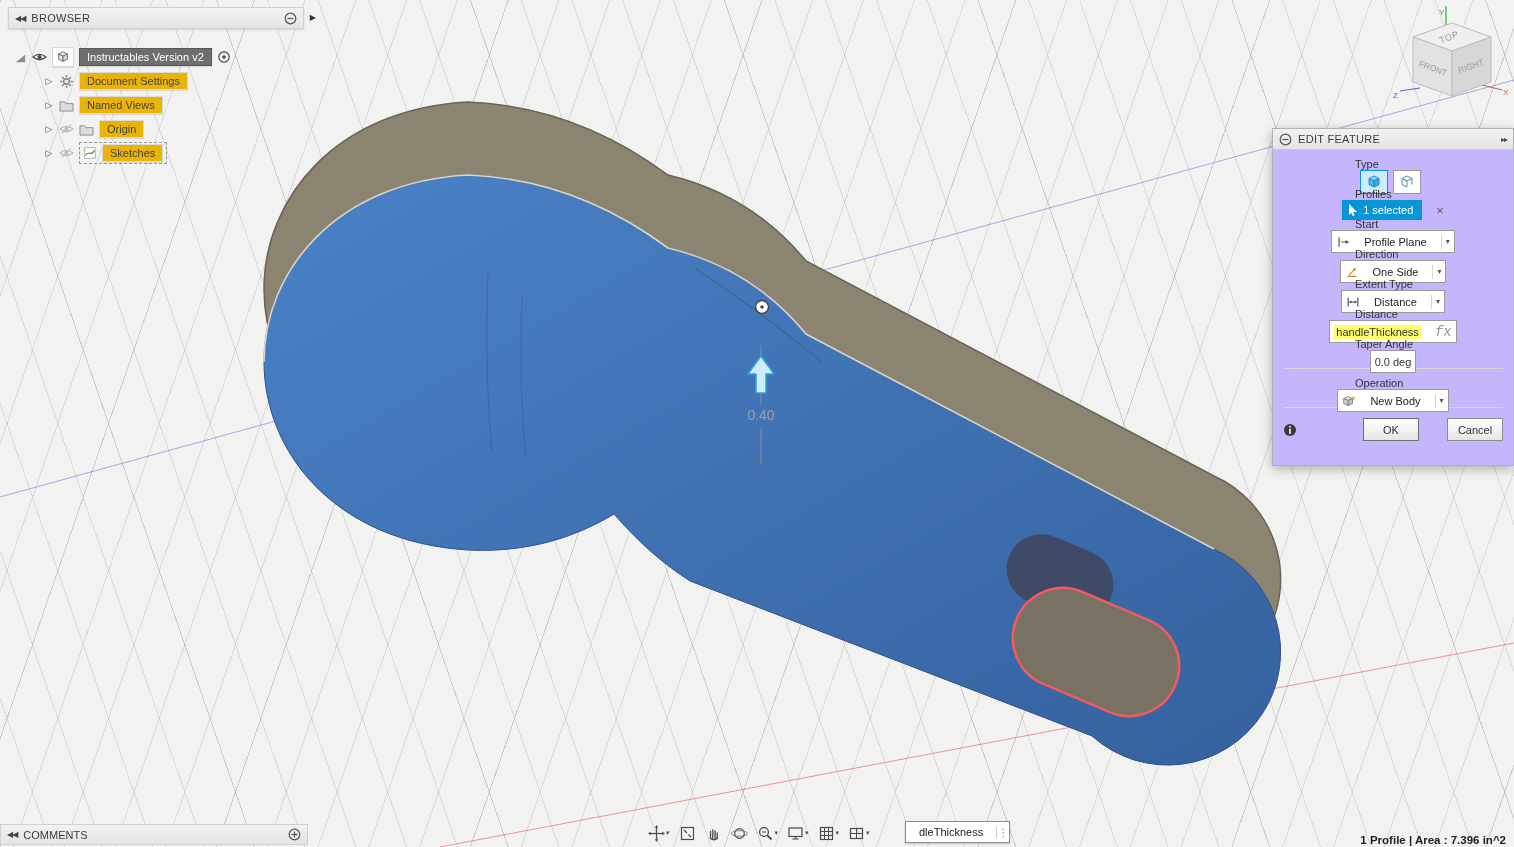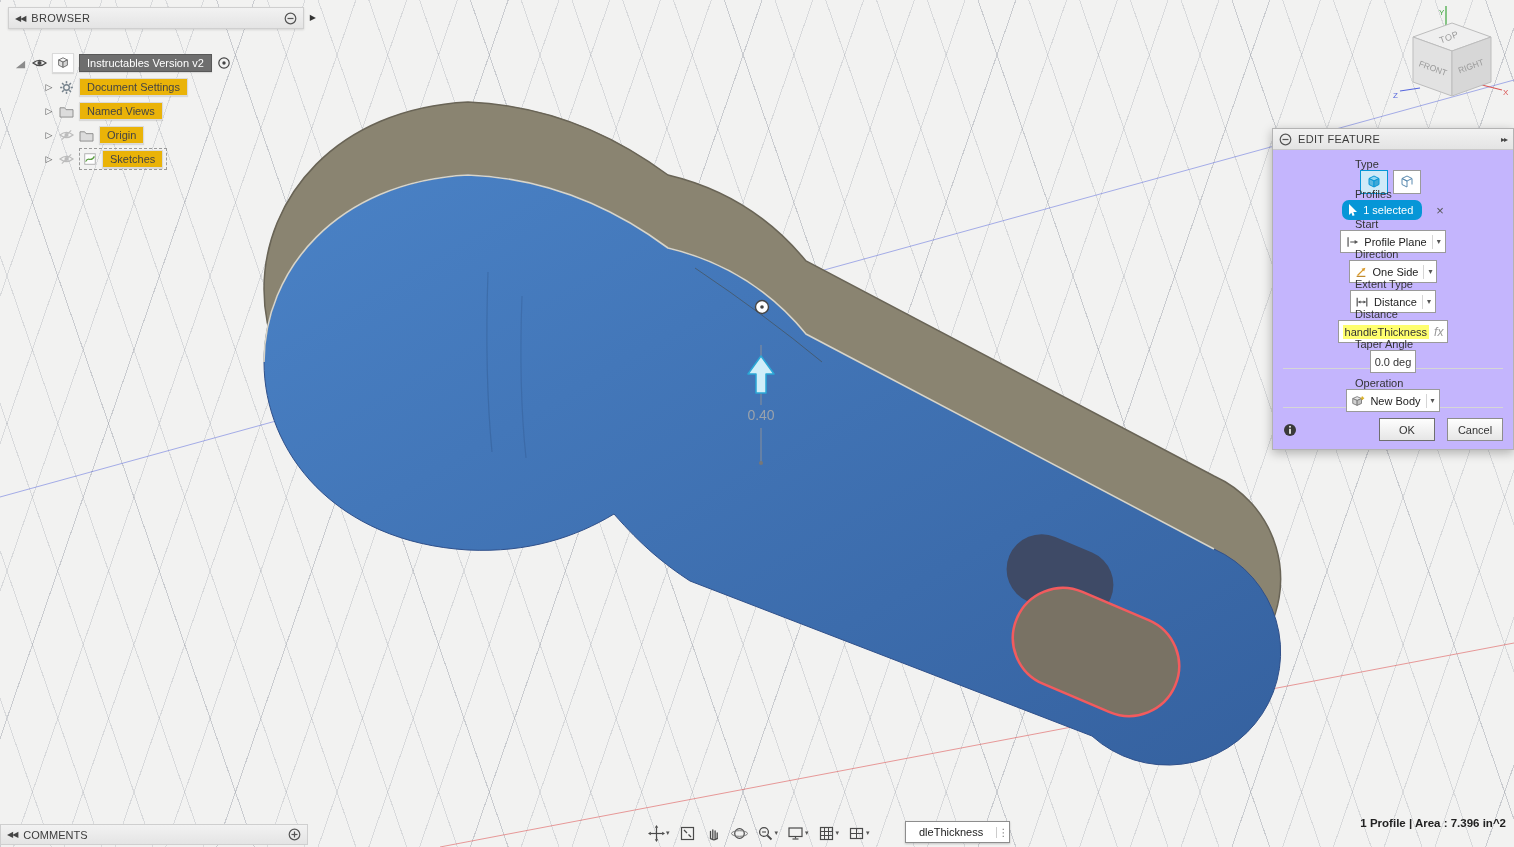--- a/index.html
+++ b/index.html
@@ -19,70 +19,70 @@
         padding:2px 7px;color:#444;white-space:nowrap;}
   .chip.dark{background:#6e6e6e;border-color:#585858;color:#fff;}
   
   #browser-panel{position:absolute;left:8px;top:7px;width:296px;z-index:10;}
   .panel-header{height:20px;background:linear-gradient(#f2f2f2,#e4e4e4);
      border:1px solid #cfcfcf;display:flex;align-items:center;padding:0 6px;gap:6px;
      box-shadow:0 1px 2px rgba(0,0,0,.12);position:relative;}
   .panel-header .ph-title{flex:1;color:#3c3c3c;letter-spacing:.3px;}
   .glyph-btn{color:#444;font-size:8px;letter-spacing:-1px;cursor:default;}
   .panel-expander{position:absolute;right:-13px;top:5px;font-size:8px;color:#333;}
-  #browser-tree{margin-top:22px;}
+  #browser-tree{margin-top:16px;}
   .tree-row{display:flex;align-items:center;height:24px;gap:5px;}
   .tree-row.root{padding-left:6px;}
   .tree-row.child{padding-left:36px;}
   .twisty{color:#555;font-size:9px;width:10px;text-align:center;}
   .mini-chip{background:#fdfdfd;border:1px solid #dadada;box-shadow:0 1px 1px rgba(0,0,0,.10);
              width:20px;height:18px;display:flex;align-items:center;justify-content:center;}
   .dashed-group{display:flex;align-items:center;gap:5px;border:1px dashed #9a9a9a;padding:1px 3px;}
   
   #edit-feature{position:absolute;left:1272px;top:128px;width:240px;z-index:10;
      background:#c4b5fd;border:1px solid #b3b3b3;box-shadow:0 3px 10px rgba(0,0,0,.28);}
   #edit-feature .panel-header{border:none;border-bottom:1px solid #c9c9c9;box-shadow:none;}
   #ef-body{padding:8px 10px 0 10px;}
   .ef-row{display:flex;align-items:center;height:22px;margin-bottom:8px;flex-direction:column;}
   .ef-label{width:76px;color:#333;}
   .ef-control{flex:1;display:flex;align-items:center;}
   .type-btn{width:26px;height:22px;border:1px solid #9a9a9a;background:#fff;
      display:flex;align-items:center;justify-content:center;margin-right:5px;}
   .type-btn.selected{background:#cfeaf8;border-color:#0696d7;}
   .pill{background:#0696d7;color:#fff;height:20px;display:flex;align-items:center;
-        gap:5px;padding:0 9px 0 6px;border-radius:7px;}
+        gap:5px;padding:0 9px 0 6px;}
   .close-x{margin-left:14px;color:#555;font-size:13px;}
   .dropdown,.input{flex:1;height:23px;background:#fff;border:1px solid #9a9a9a;
-     display:flex;align-items:center;padding:0 4px;gap:5px;box-sizing:border-box;}
+     display:flex;align-items:center;padding:0 4px;gap:14px;box-sizing:border-box;}
   .dropdown .dd-text{flex:1;color:#222;}
   .dd-caret{color:#555;font-size:8px;border-left:1px solid #d5d5d5;padding-left:4px;height:14px;
             display:flex;align-items:center;}
   .input{justify-content:space-between;}
   .hl{background:#ffff6e;padding:1px 2px;}
-  .fx{color:#999;font-style:italic;font-size:12px;}
+  .fx{color:#999;font-style:italic;font-size:14px;font-family:Liberation Mono, monospace;}
   .ef-sep{height:1px;background:#d6d6d6;margin:2px 0 8px;}
-  #ef-footer{display:flex;align-items:center;padding:2px 10px 8px;gap:12px;}
+  #ef-footer{display:flex;align-items:center;padding:2px 10px 24px;gap:28px;}
   #ef-footer .spacer{flex:1;}
   .btn{min-width:54px;height:21px;border:1px solid #8d8d8d;background:linear-gradient(#fefefe,#e6e6e6);
        display:flex;align-items:center;justify-content:center;color:#333;}
   .btn.default{border-color:#6f6f6f;}
   
   #comments-bar{position:absolute;left:0;bottom:2px;width:308px;height:21px;z-index:10;
      background:linear-gradient(#f2f2f2,#e4e4e4);border:1px solid #cfcfcf;
      display:flex;align-items:center;padding:0 6px;gap:6px;box-sizing:border-box;}
   #comments-bar .ph-title{flex:1;color:#3c3c3c;}
   #nav-toolbar{position:absolute;left:645px;bottom:3px;height:22px;z-index:10;
      display:flex;align-items:center;gap:3px;}
   .tool-group{display:flex;align-items:center;gap:1px;padding:0 3px;}
   .tool-caret{font-size:7px;color:#555;}
   #float-input{position:absolute;left:905px;bottom:4px;height:20px;z-index:10;
      background:#fff;border:1px solid #8d8d8d;display:flex;align-items:center;box-shadow:0 1px 2px rgba(0,0,0,.2);}
   #float-input .fi-text{padding:0 13px;color:#222;}
   #float-input .fi-grip{border-left:1px solid #ccc;width:12px;text-align:center;color:#777;font-size:10px;}
-  #status-info{position:absolute;right:8px;bottom:18px;z-index:10;font-weight:bold;
+  #status-info{position:absolute;right:8px;bottom:1px;z-index:10;font-weight:bold;
      color:#222;font-size:11.5px;}
   
   #viewcube-wrap{position:absolute;right:4px;top:4px;width:120px;height:115px;z-index:10;}
 </style>
 </head>
 <body>
 
 <div id="canvas-bg"></div>
 
 <svg id="scene" viewBox="0 0 1514 847">

